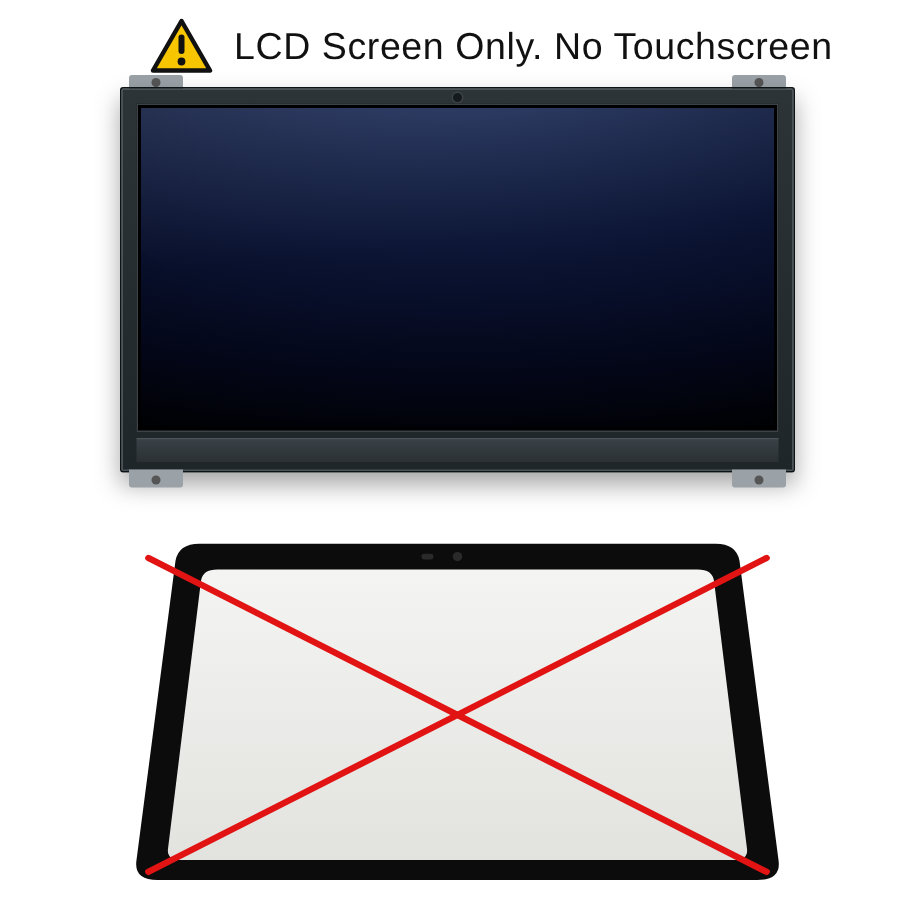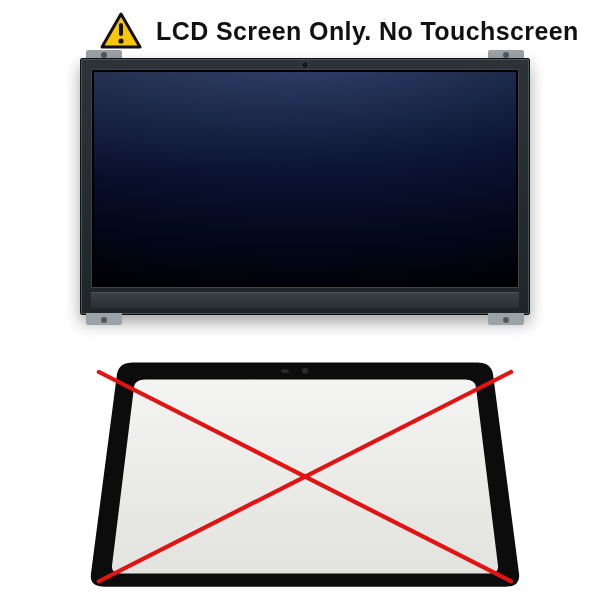--- a/index.html
+++ b/index.html
@@ -16,21 +16,20 @@
   }
 
   
   .header {
     display: flex;
     align-items: center;
     gap: 14px;
     margin-bottom: 6px;
     align-self: flex-start;
     margin-left: 70px;
-    font-weight: bold;
   }
   .warn-icon svg { display: block; }
   .header-text {
     font-size: 25px;
     color: #111;
     letter-spacing: 0.4px;
   }
 
   
   .lcd-wrap {

